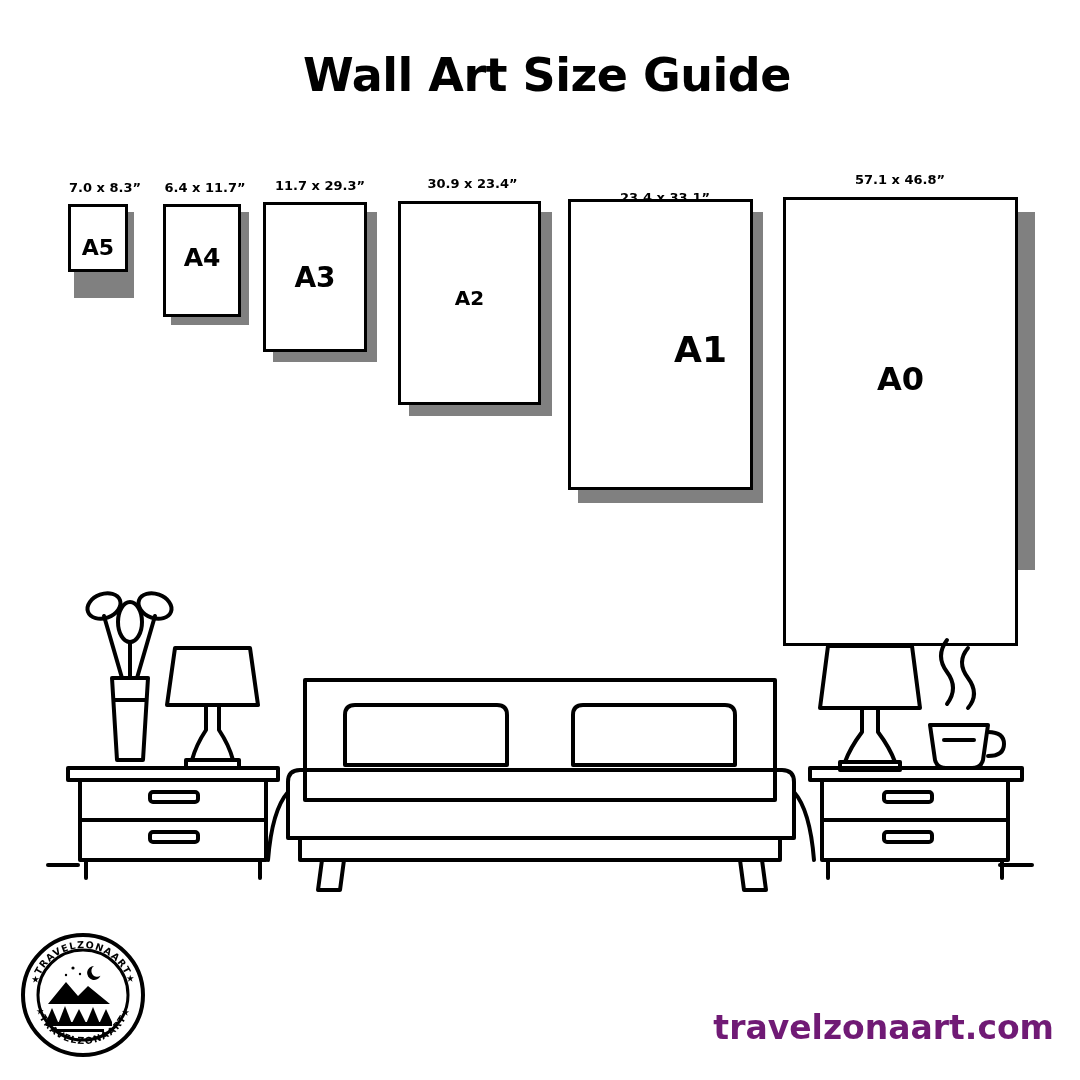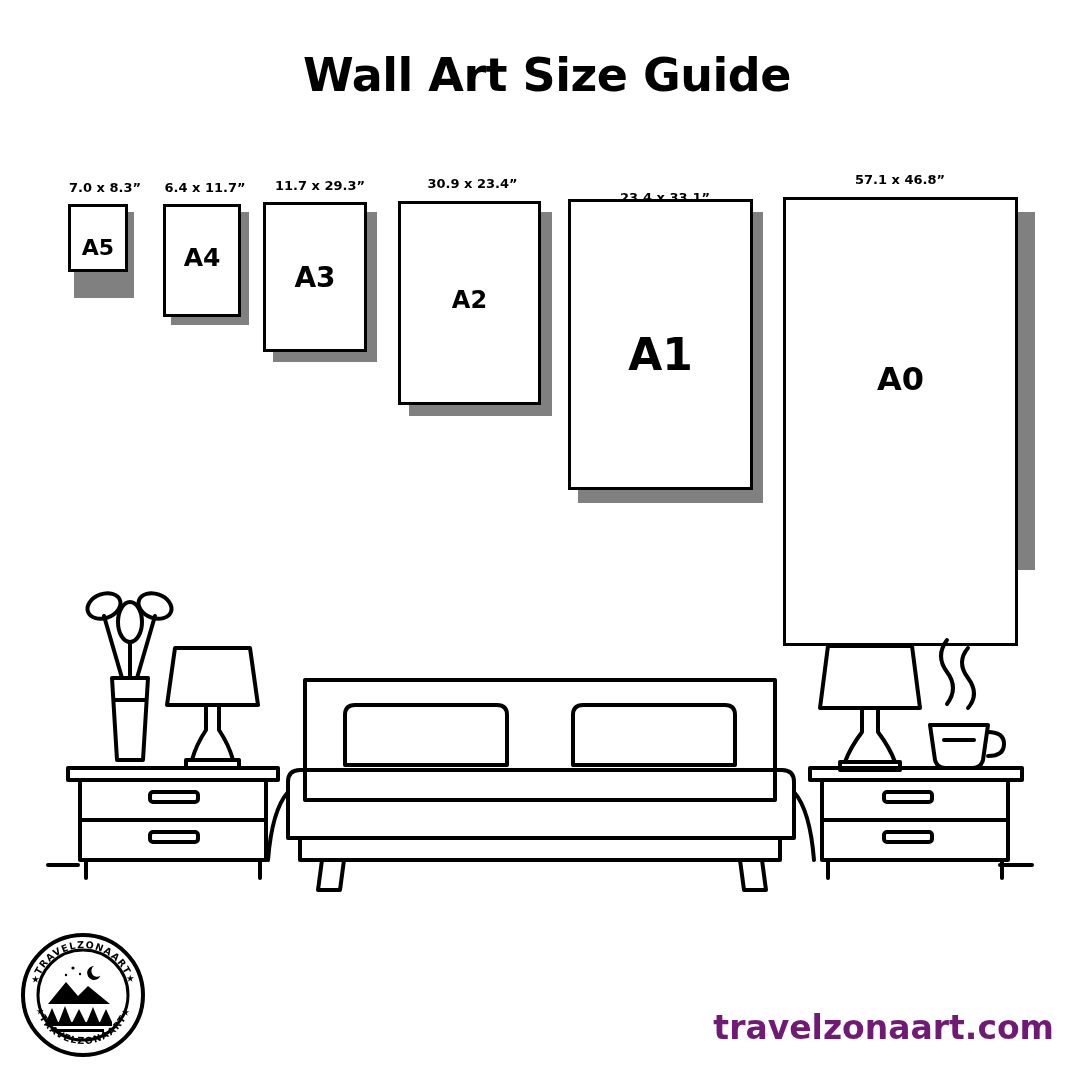--- a/index.html
+++ b/index.html
@@ -121,29 +121,29 @@
     <div class="frame-shadow" style="left:18px; top:34px; width:104px; height:150px;"></div>
     <div class="frame-box" style="left:8px; top:24px; width:104px; height:150px;">
       <div class="frame-label" style="top:56px; font-size:28px;">A3</div>
     </div>
   </div>
 
   <div class="frame-group" style="left:395px; top:176px; width:165px; height:270px;">
     <div class="frame-dim" style="top:0px; left:0; width:155px;">30.9 x 23.4”</div>
     <div class="frame-shadow" style="left:14px; top:36px; width:143px; height:204px;"></div>
     <div class="frame-box" style="left:3px; top:25px; width:143px; height:204px;">
-      <div class="frame-label" style="top:82px; font-size:24px;">A2</div>
+      <div class="frame-label" style="top:82px; font-size:20px;">A2</div>
     </div>
   </div>
 
   <div class="frame-group" style="left:560px; top:174px; width:220px; height:340px;">
     <div class="frame-dim" style="top:16px; left:0; width:210px;text-decoration:underline;">23.4 x 33.1”</div>
     <div class="frame-shadow" style="left:18px; top:38px; width:185px; height:291px;"></div>
     <div class="frame-box" style="left:8px; top:25px; width:185px; height:291px;">
-      <div class="frame-label" style="top:127px; font-size:44px;">A1</div>
+      <div class="frame-label" style="top:127px; font-size:36px;margin-left:40px;">A1</div>
     </div>
   </div>
 
   <div class="frame-group" style="left:775px; top:172px; width:265px; height:420px;">
     <div class="frame-dim" style="top:0px; left:0; width:250px;">57.1 x 46.8”</div>
     <div class="frame-shadow" style="left:25px; top:40px; width:235px; height:358px;"></div>
     <div class="frame-box" style="left:8px; top:25px; width:235px; height:449px;">
       <div class="frame-label" style="top:160px; font-size:32px;">A0</div>
     </div>
   </div>

